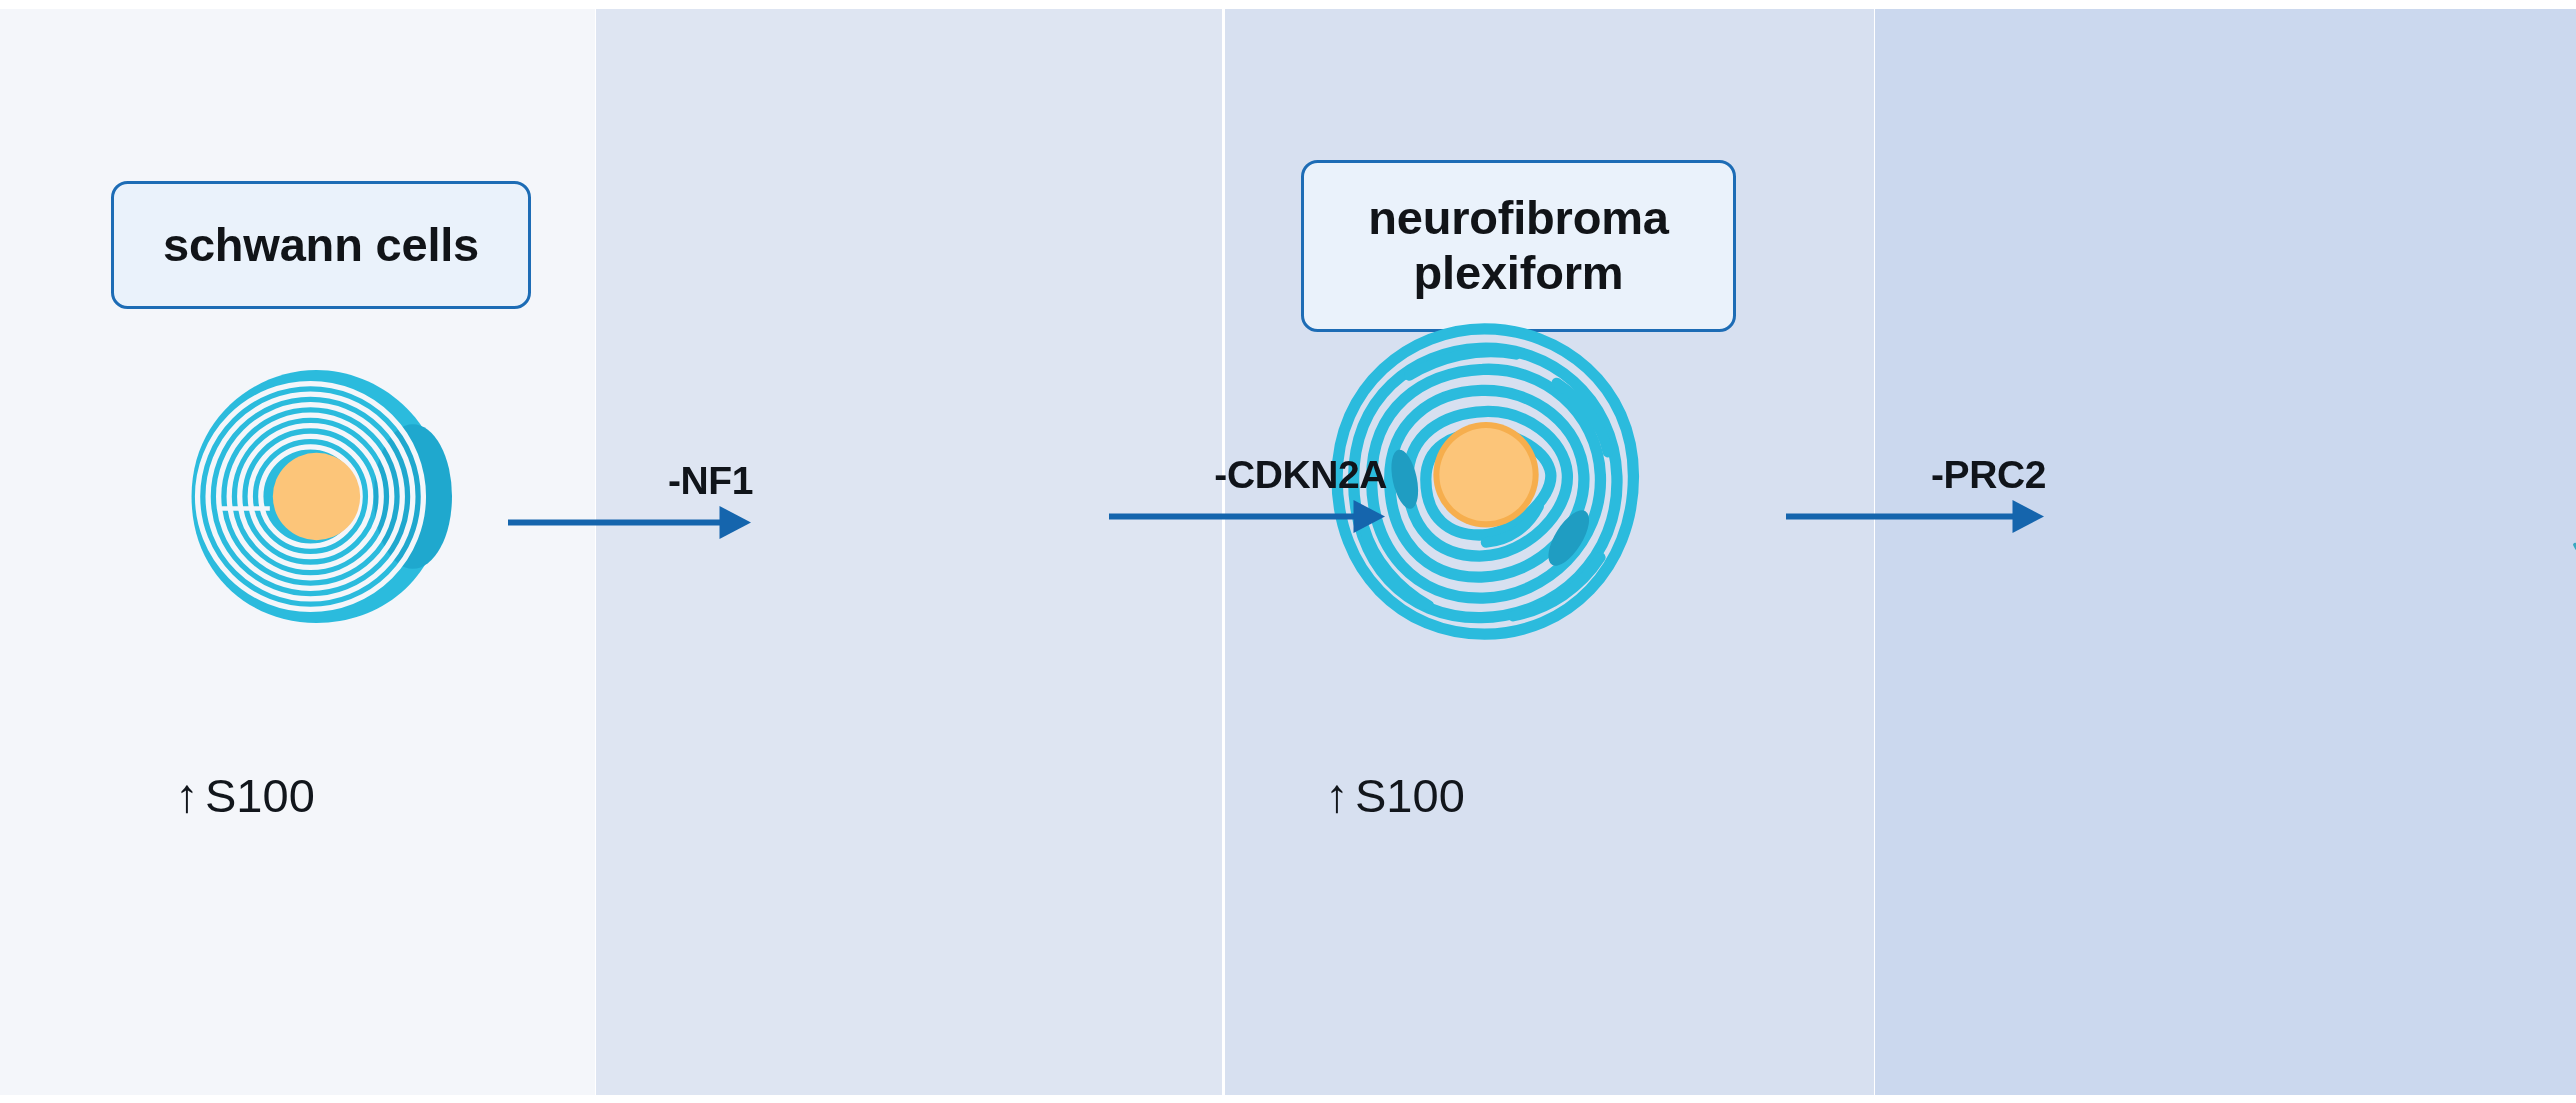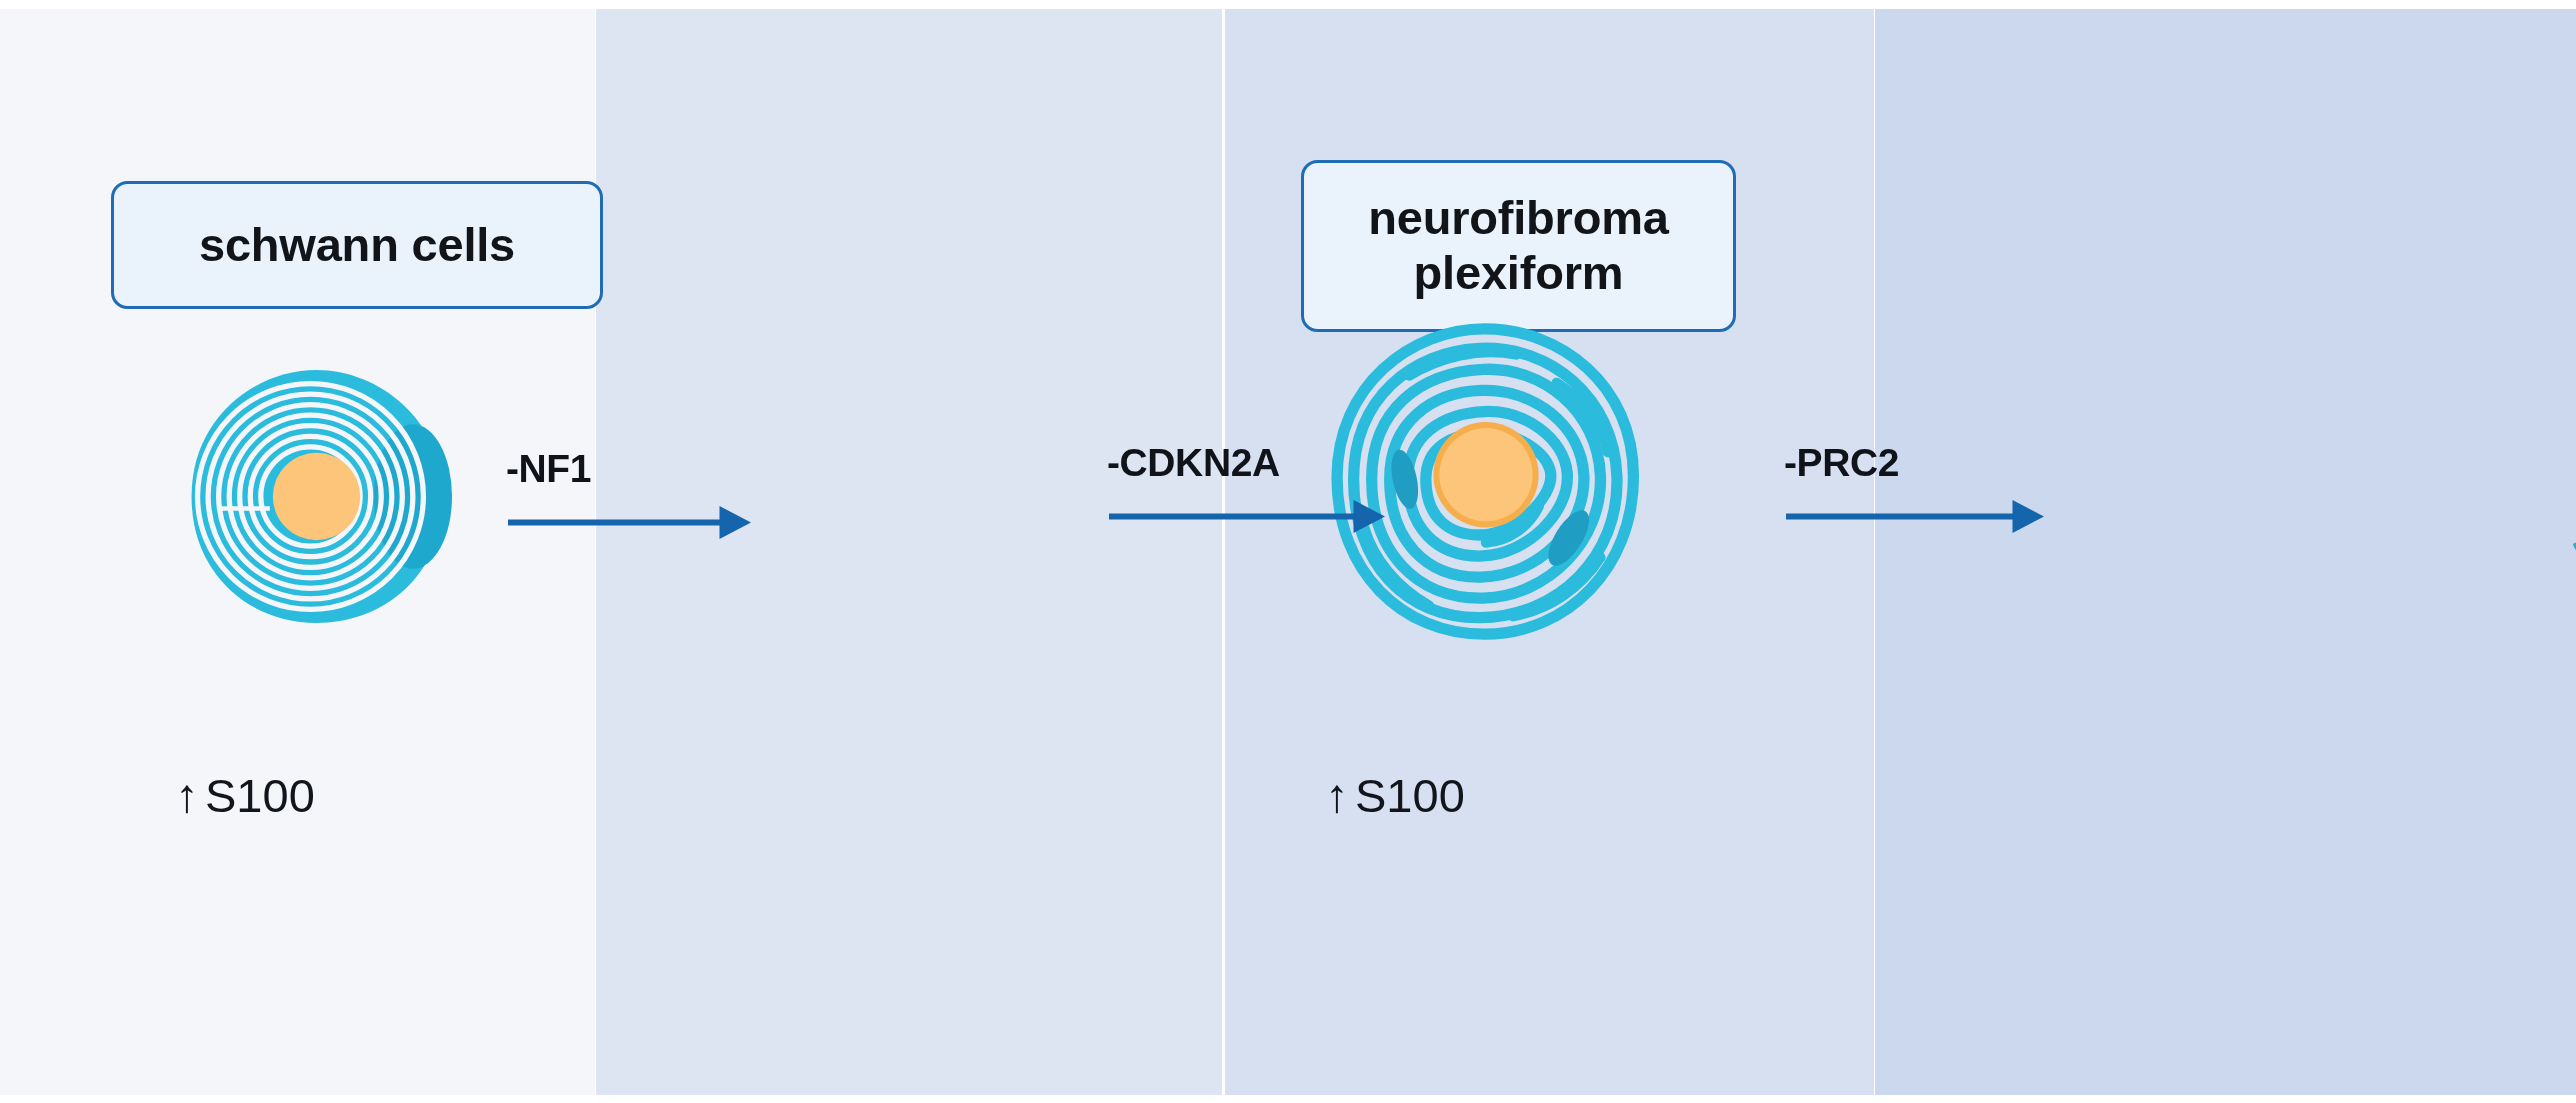--- a/index.html
+++ b/index.html
@@ -37,37 +37,37 @@
     border-radius:16.6px;
     display:flex;
     align-items:center;
     justify-content:center;
     text-align:center;
     font-weight:bold;
     color:#111418;
     line-height:1.16;
     letter-spacing:-0.2px;
   }
-  .lb-1{left:111px;  top:181px; width:492px; height:128px; font-size:47px;}
+  .lb-1{left:111px;  top:181px; width:420px; height:128px; font-size:47px;}
   .lb-2{left:705px;  top:160px; width:435px; height:172px; font-size:47px;}
 
   
   .art{position:absolute;}
   .art-1{left:181px;  top:361px; width:271px; height:271px;}
   .art-2{left:723px;  top:312px; width:331px; height:339px;}
   .art-3{left:1347px; top:316px; width:391px; height:376px;}
 
   
   .arrow-wrap{position:absolute;}
   .arrow-label{
     position:absolute;
     left:0;
-    top:4px;
+    top:16px;
     width:100%;
-    text-align:left;
+    text-align:right;
     font-size:39px;
     font-weight:bold;
     color:#10141a;
     letter-spacing:-0.4px;
     white-space:nowrap;
   }
   .arrow-svg{position:absolute;left:0;top:57px;}
   .aw-1{left:506px;  top:443px; width:247px;}
   .aw-2{left:1107px; top:437px; width:280px;}
   .aw-3{left:1784px; top:437px; width:262px;}

